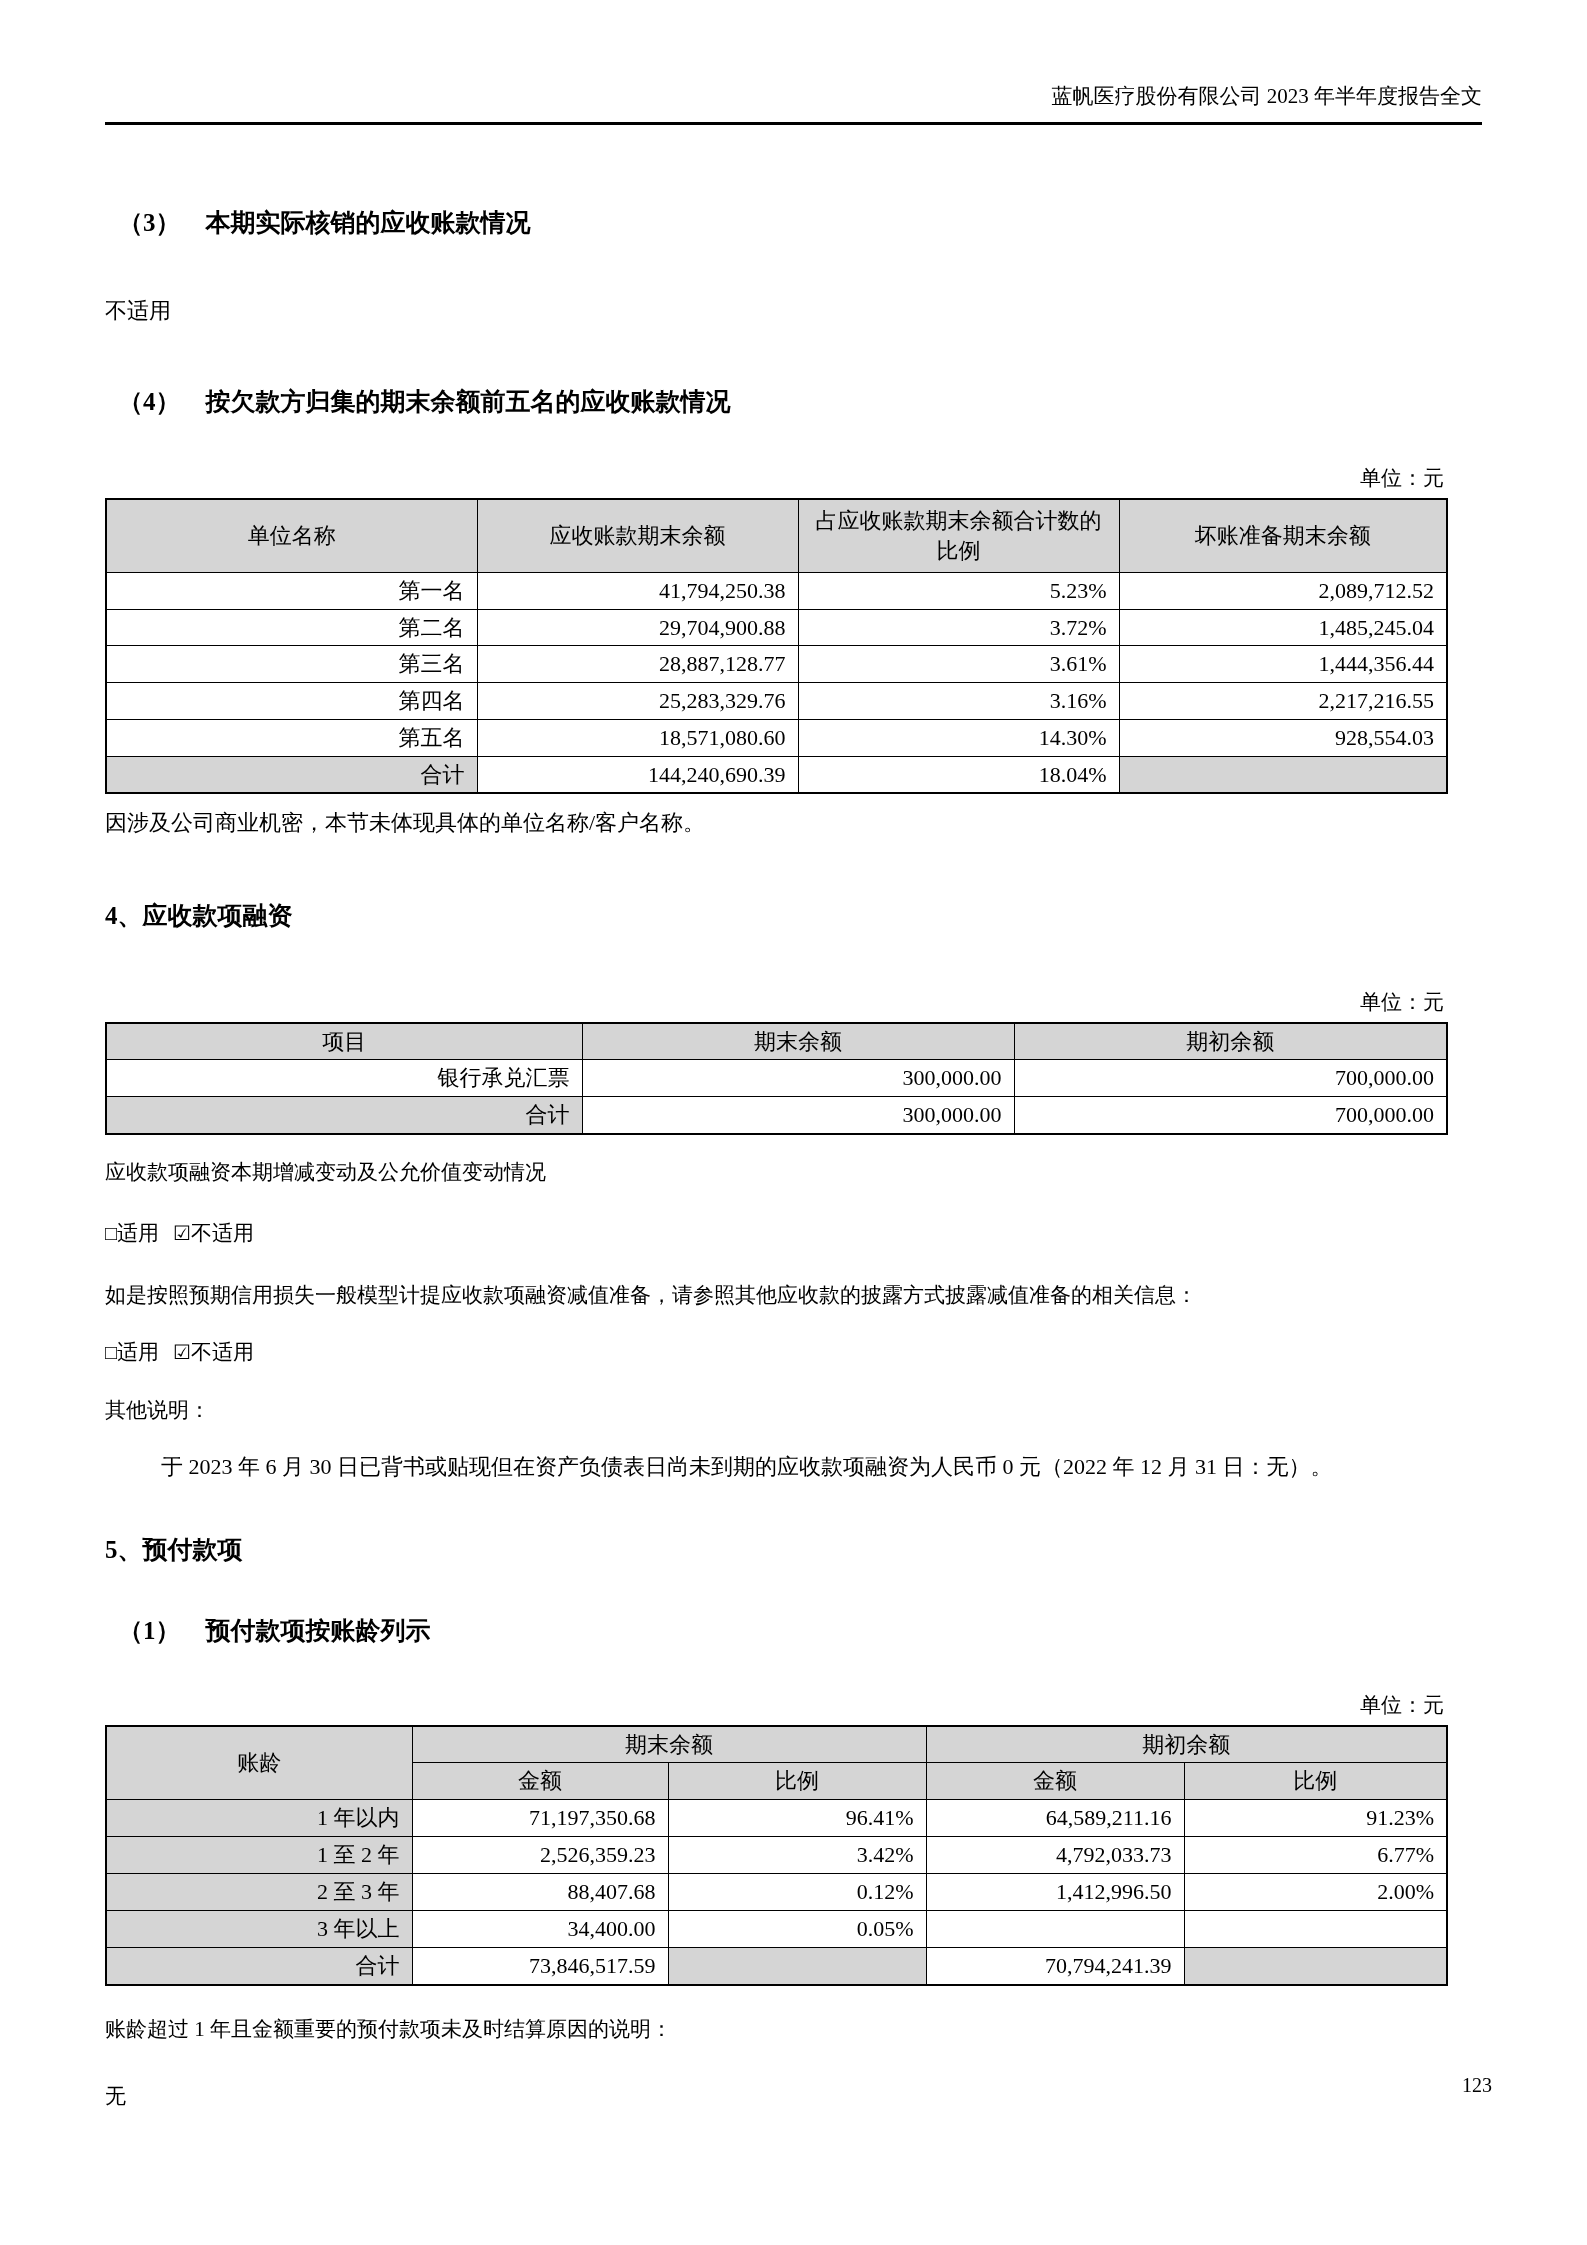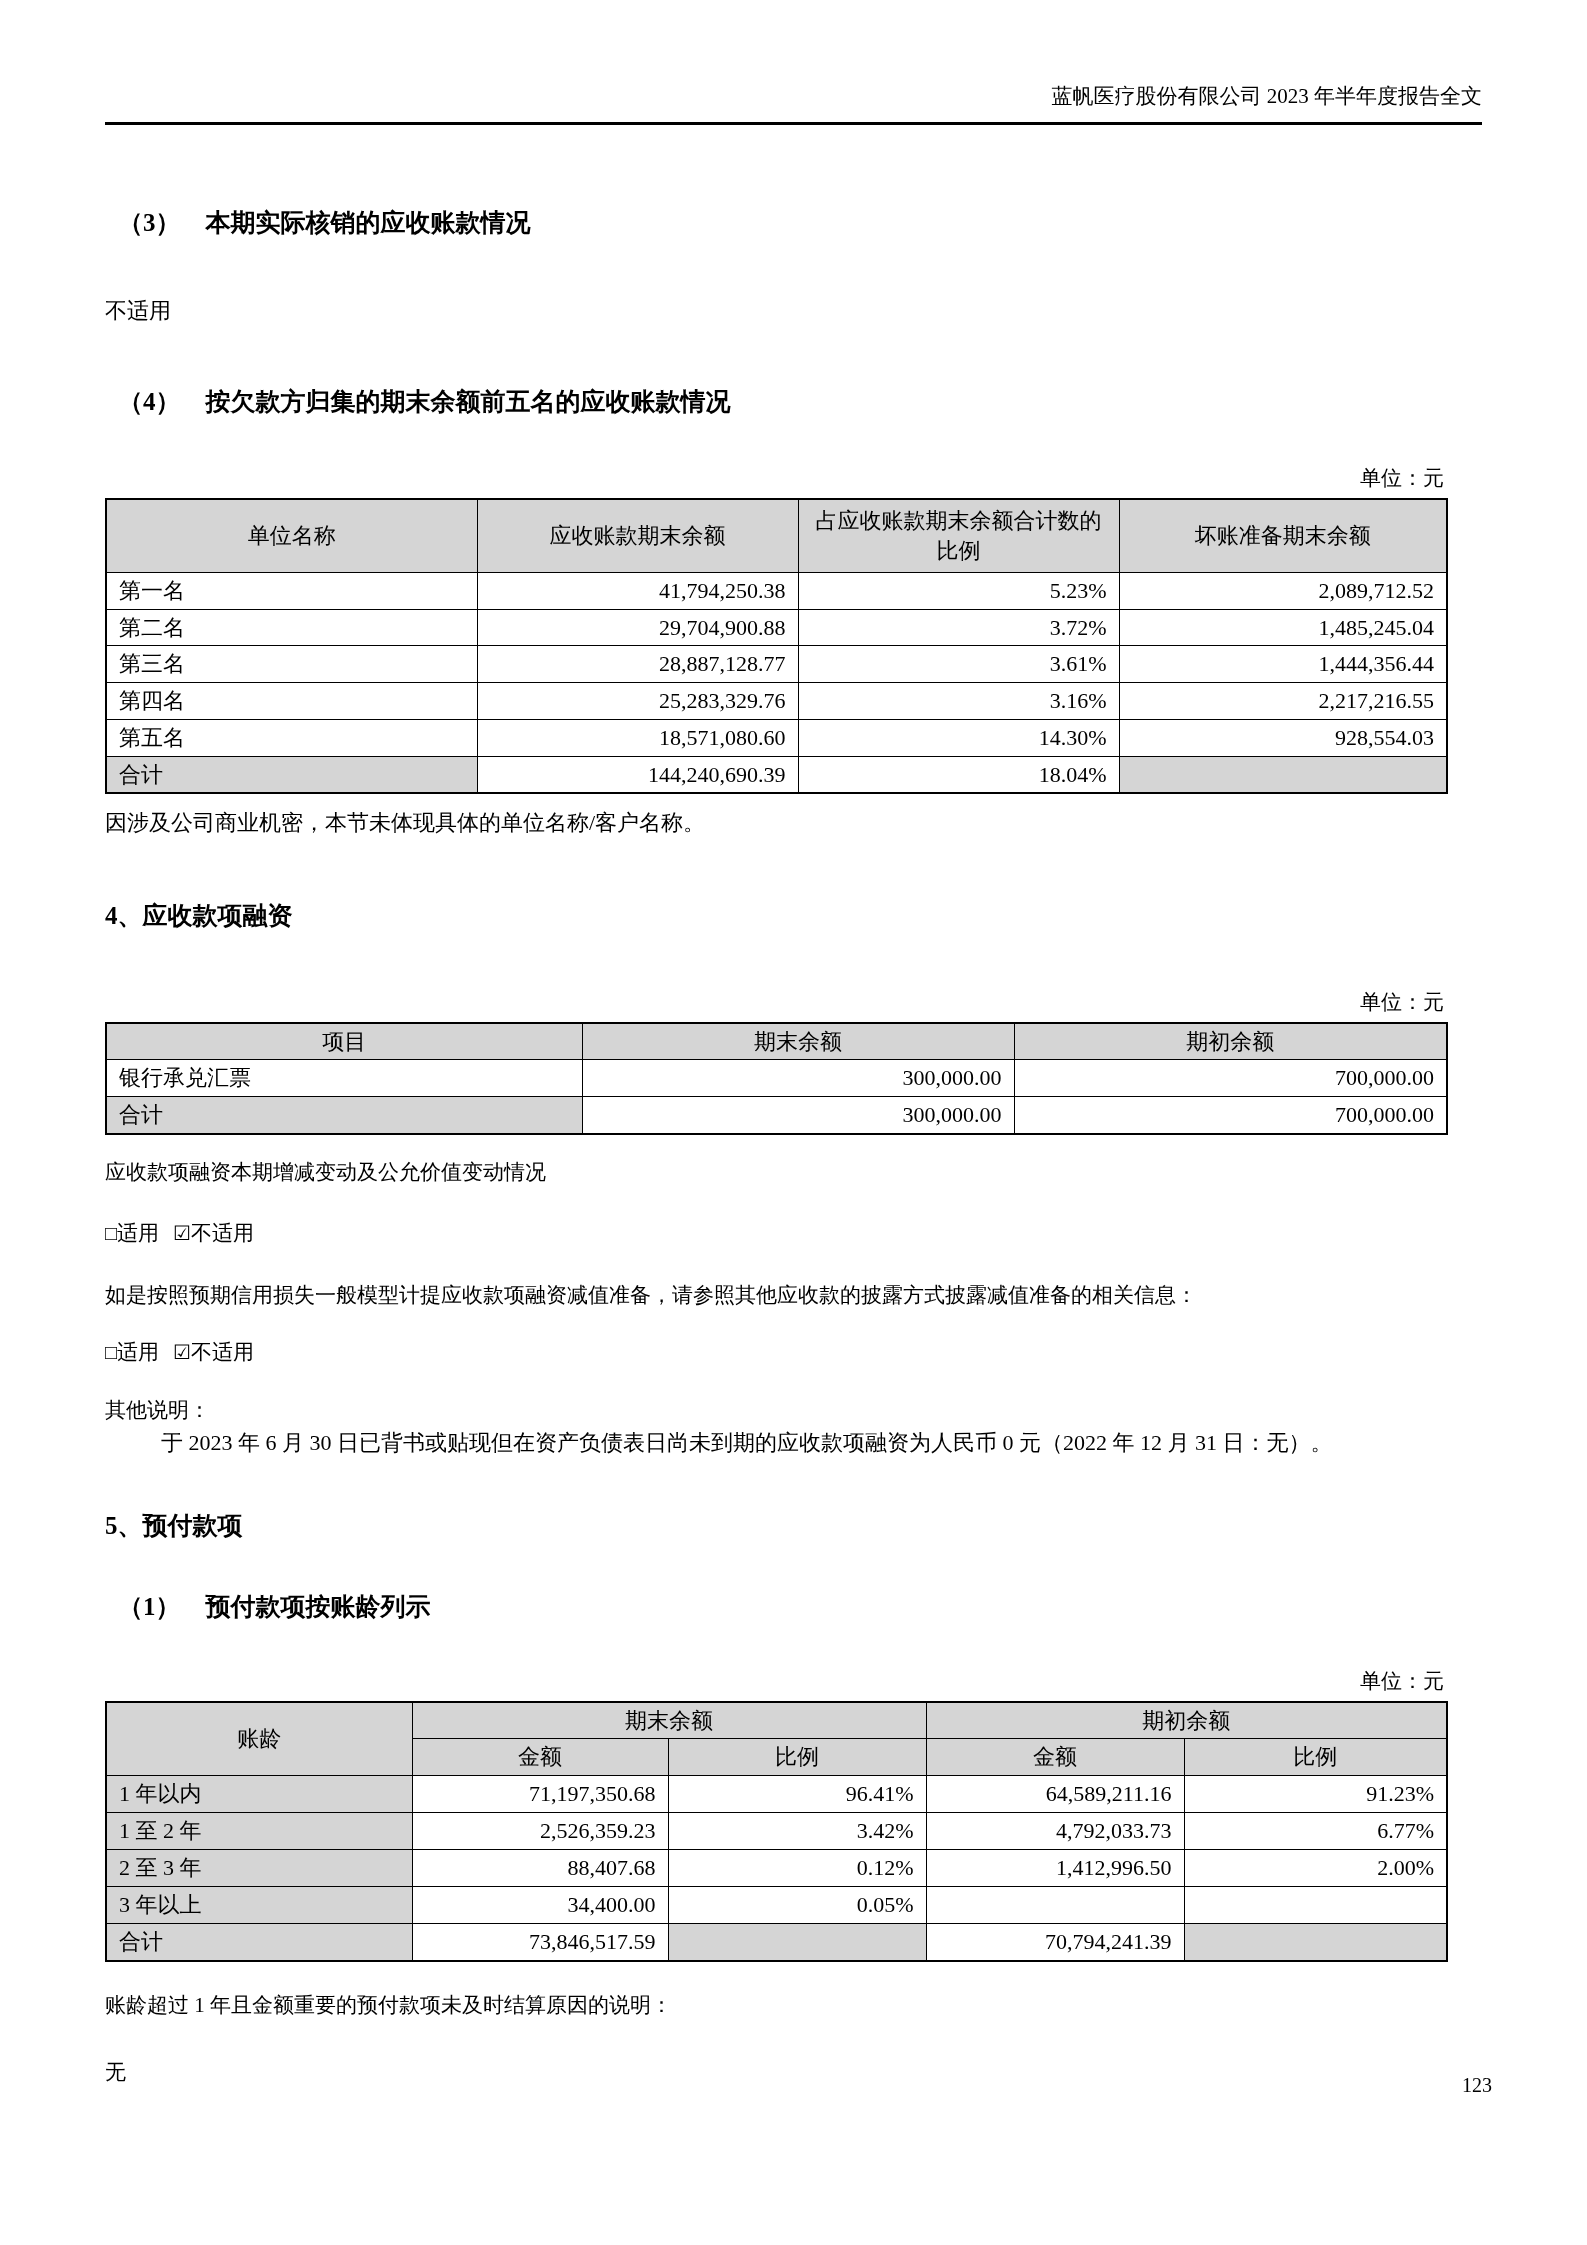--- a/index.html
+++ b/index.html
@@ -52,21 +52,21 @@
     border:1.5px solid #000;
     font-size:22px;
     vertical-align:middle;
     padding:3px 12px;
     line-height:1.35;
     overflow:hidden;
     box-sizing:border-box;
   }
   .gray { background:#d5d5d5; }
   .center { text-align:center; }
-  .left { text-align:left; }
+  .left { text-align:right; }
   .right { text-align:right; }
   .t1 tr.hdr td { height:74px; }
   .t1 td { height:29px; }
   .t2 tr.hdr td { height:33px; }
   .t2 td { height:31px; }
   .t3 tr.hdr td { height:33px; }
   .t3 td { height:37px; }
   .note-text { font-size:21px; margin:0; line-height:1.5; }
   .cb-line .cb { font-size:20px; }
   .cb-line .gap { display:inline-block; width:14px; }
@@ -186,21 +186,21 @@
   </p>
 
   <p class="note-text" style="margin-top:30px">如是按照预期信用损失一般模型计提应收款项融资减值准备，请参照其他应收款的披露方式披露减值准备的相关信息：</p>
 
   <p class="note-text cb-line" style="margin-top:26px">
     <span class="cb">□</span><span>适用</span><span class="gap"></span><span class="cb">☑</span><span>不适用</span>
   </p>
 
   <p class="note-text" style="margin-top:26px">其他说明：</p>
 
-  <p class="body-text para para-indent" style="">于 2023 年 6 月 30 日已背书或贴现但在资产负债表日尚未到期的应收款项融资为人民币 0 元（2022 年 12 月 31 日：无）。</p>
+  <p class="body-text para para-indent" style="margin-top:24px">于 2023 年 6 月 30 日已背书或贴现但在资产负债表日尚未到期的应收款项融资为人民币 0 元（2022 年 12 月 31 日：无）。</p>
 
   <div class="heading h-s5">5、预付款项</div>
 
   <div class="heading indent h-s5sub">（1）　预付款项按账龄列示</div>
 
   <div class="unit-line u3">单位：元</div>
 
   <table class="tbl t3">
     <colgroup>
         <col style="width:306px">

